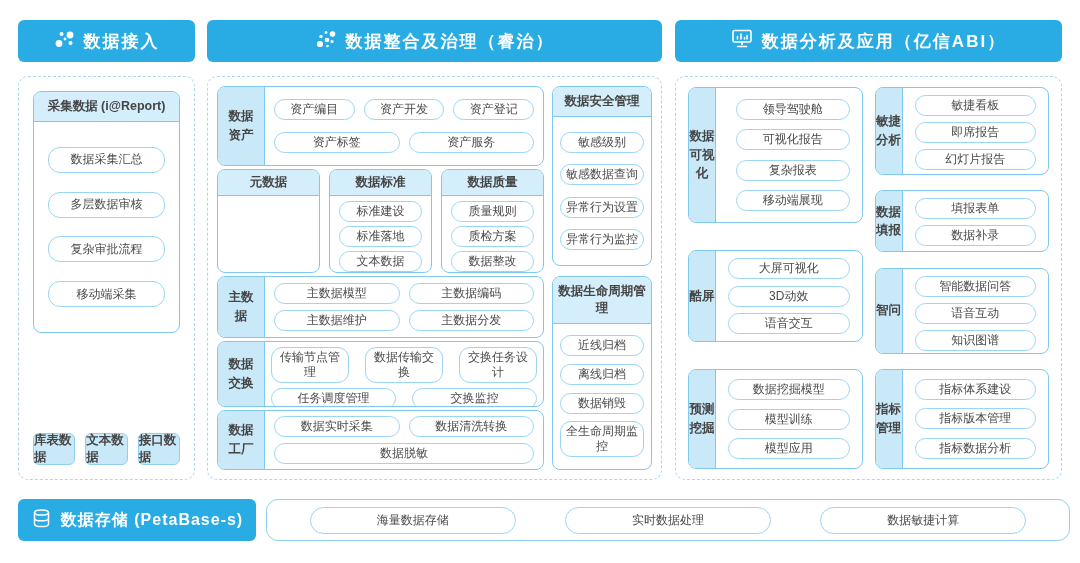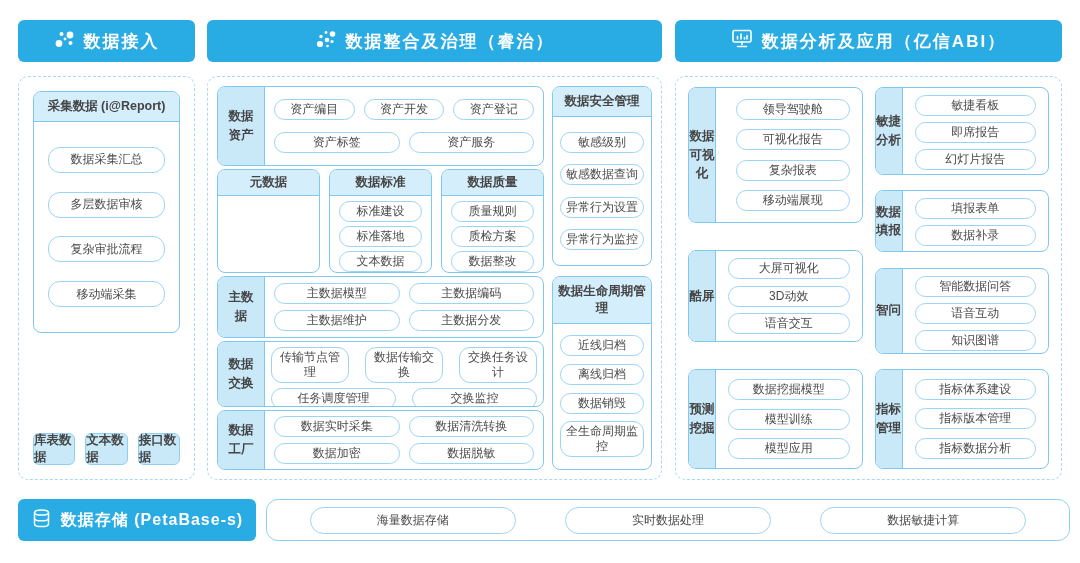--- a/index.html
+++ b/index.html
@@ -217,21 +217,20 @@
       </div>
 
       <div class="lblbox" id="factory-box">
         <div class="lblcell">数据工厂</div>
         <div class="lblbody">
           <div class="rowline">
             <div class="item">数据实时采集</div>
             <div class="item">数据清洗转换</div>
           </div>
           <div class="rowline">
-            <div class="item">数据加密</div>
             <div class="item">数据脱敏</div>
           </div>
         </div>
       </div>
     </div>
 
     <div id="gov-right">
       <div class="sec" id="security-box">
         <div class="sec-title">数据安全管理</div>
         <div class="sec-body">

